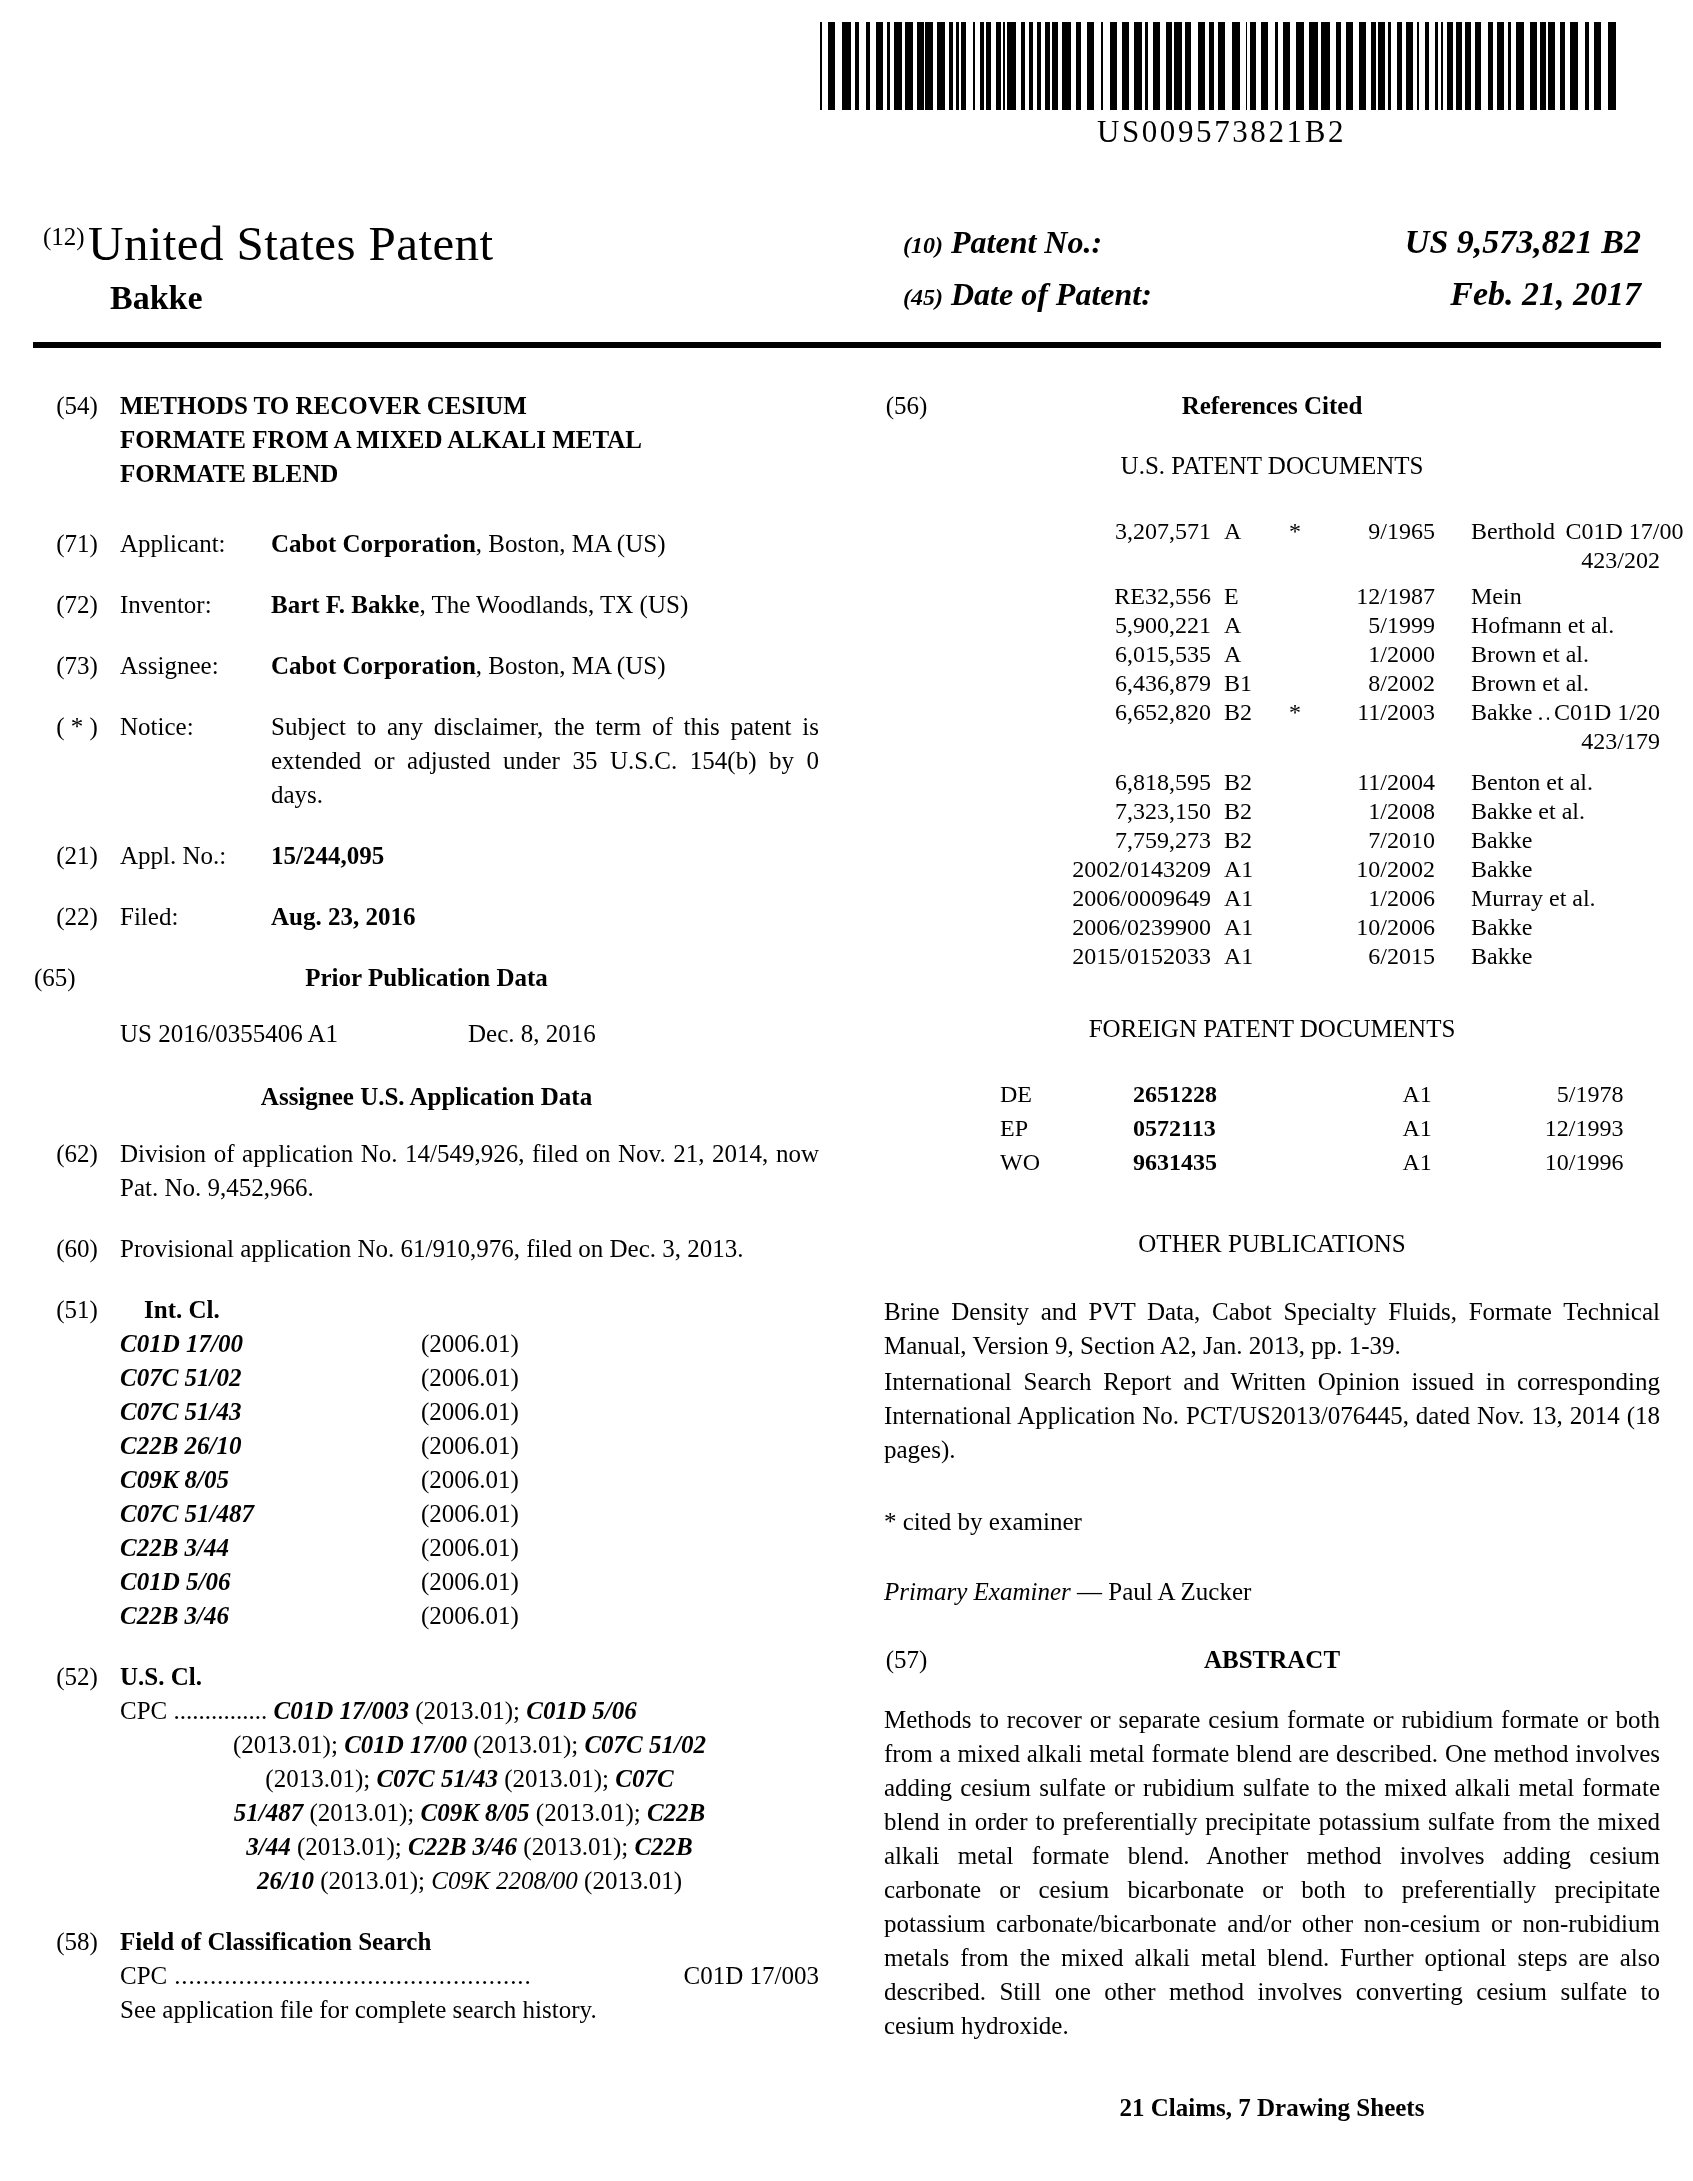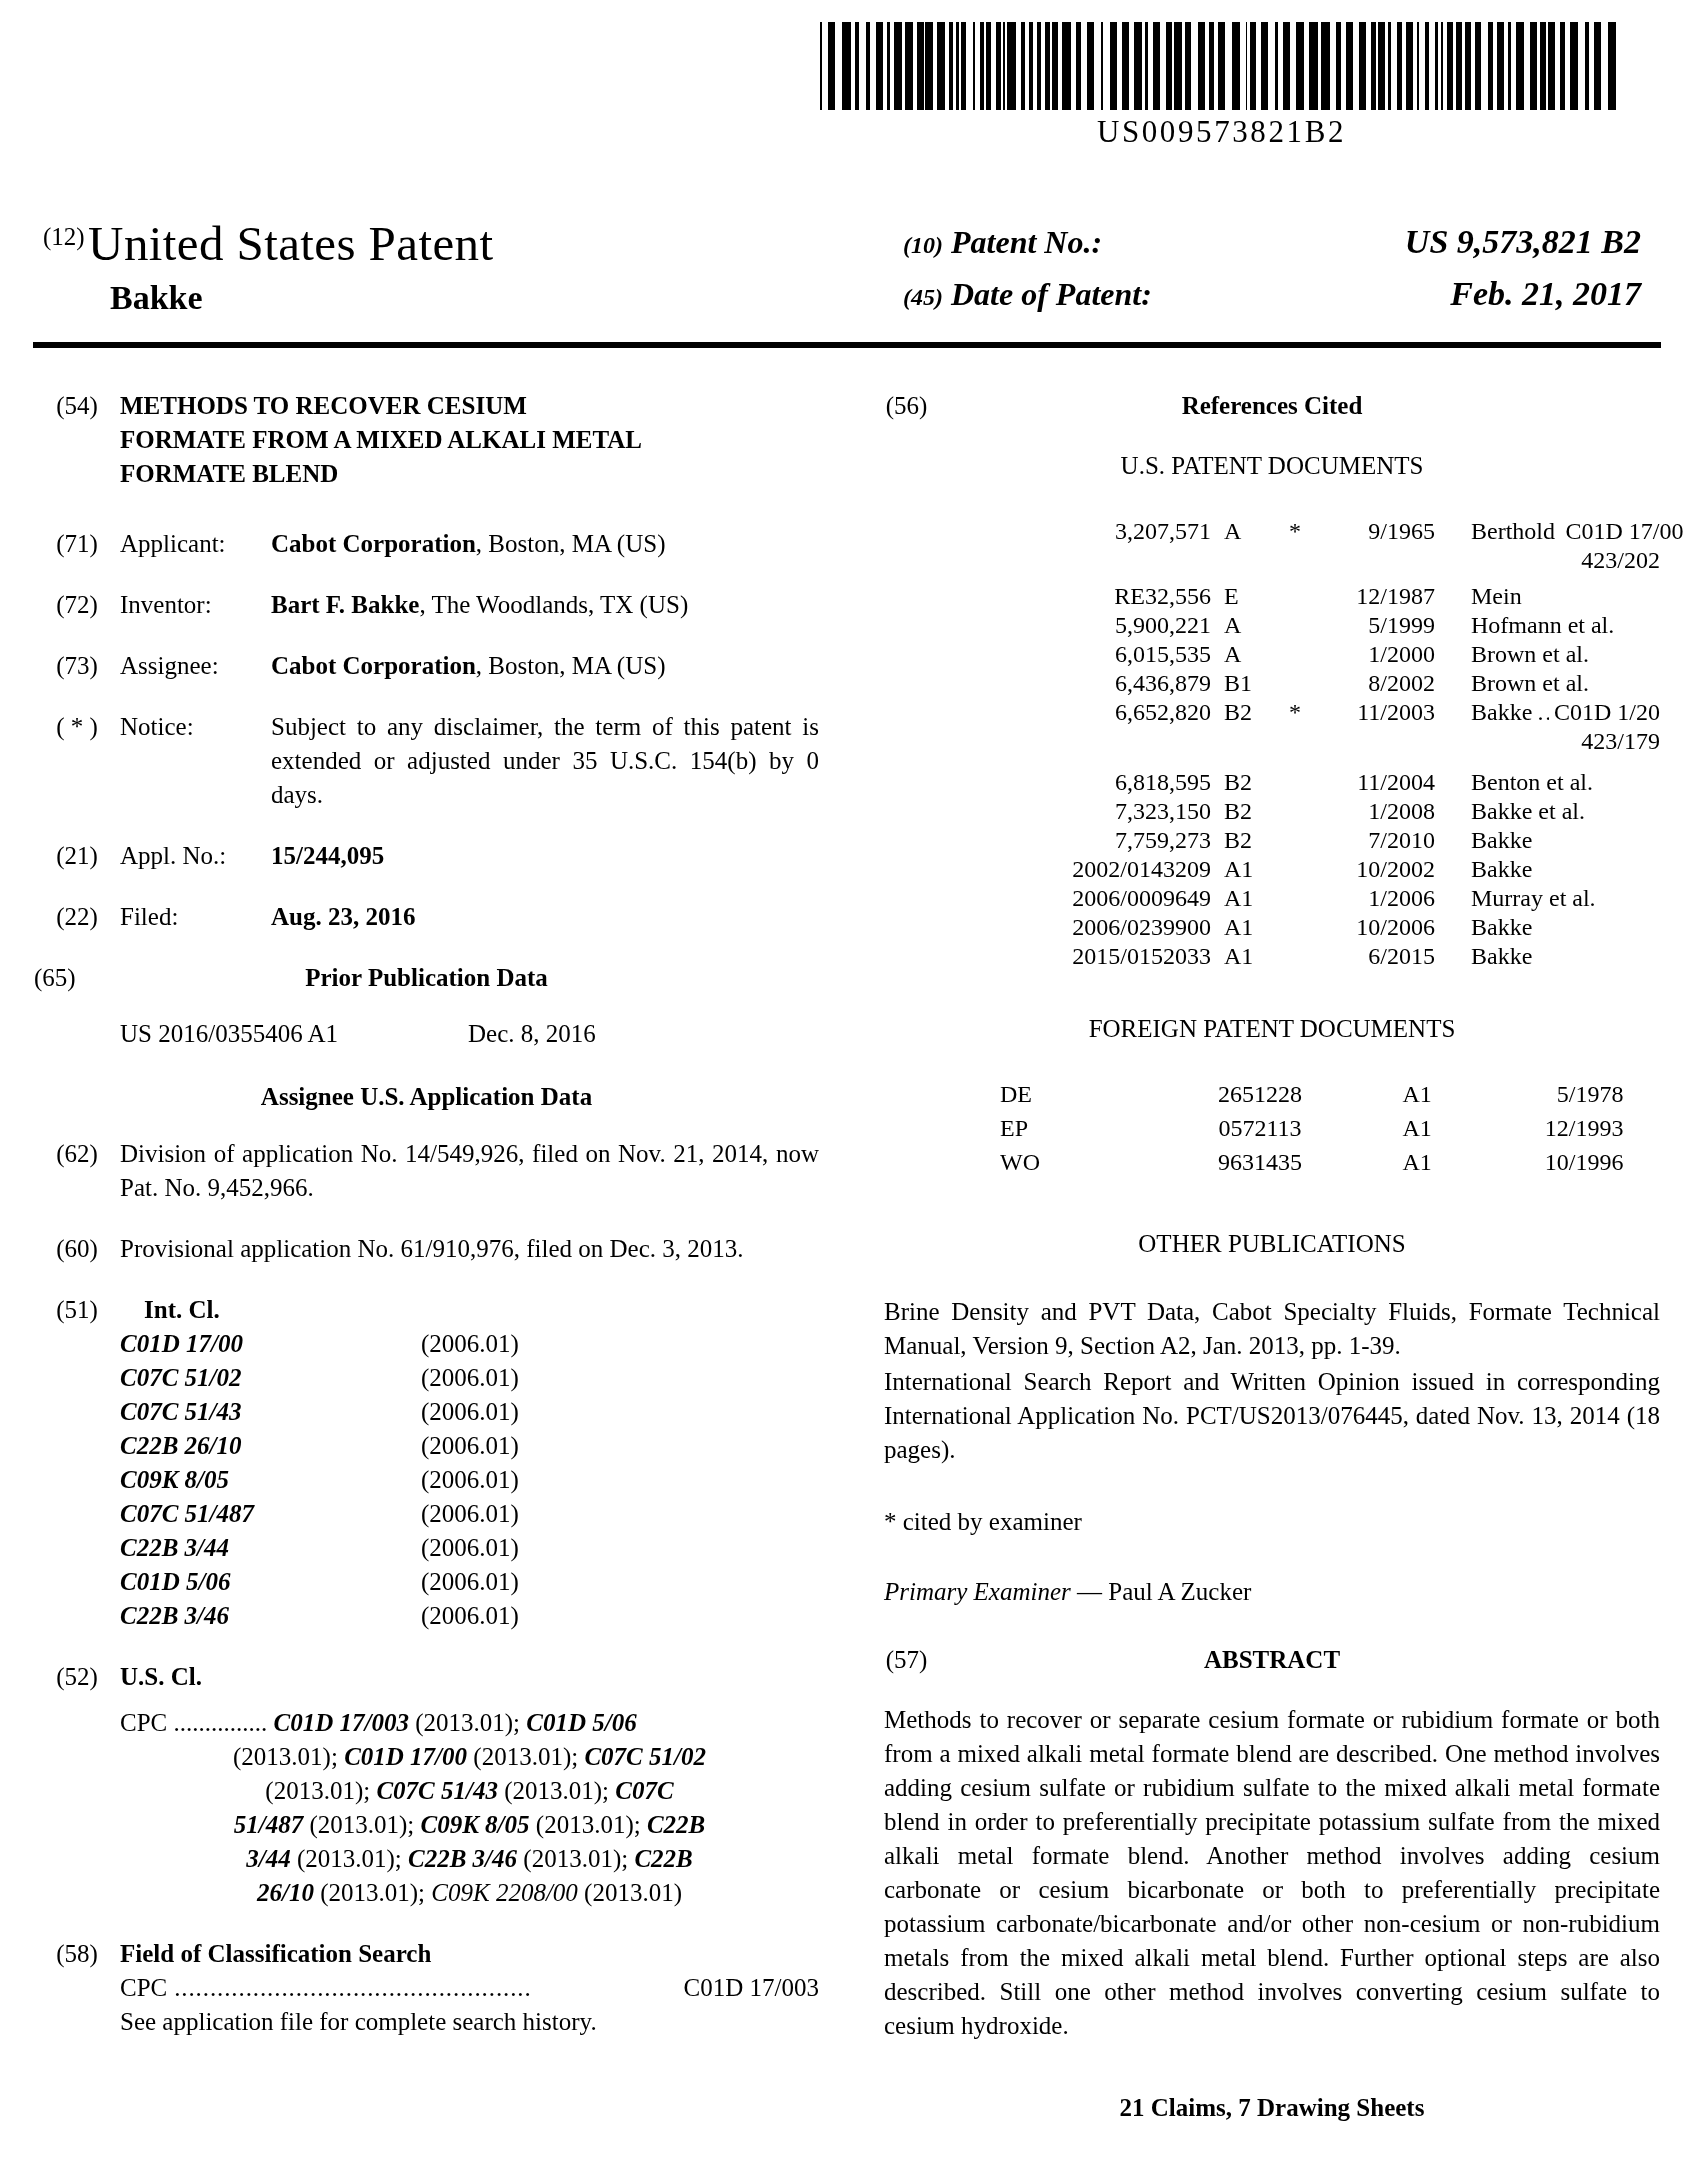--- a/index.html
+++ b/index.html
@@ -60,21 +60,21 @@
   .u-star{width:36px;}
   .u-date{width:110px;text-align:right;}
   .u-name{flex:1;padding-left:36px;display:flex;min-width:0;}
   .u-dots{flex:1;overflow:hidden;white-space:nowrap;margin:0 5.2px;letter-spacing:1.7px;}
   .u-cls{white-space:nowrap;}
   .usrow2{text-align:right;line-height:29px;font-size:24px;margin-bottom:6.9px;}
   .gap-top{margin-top:12px;}
   .ftable{margin-top:8.6px;margin-left:116px;}
   .frow{display:flex;line-height:34px;font-size:24px;}
   .f-country{width:133px;}
-  .f-num{width:254px;text-align:center;}
+  .f-num{width:254px;text-align:left;font-weight:bold;}
   .f-kind{width:76px;padding-left:15.5px;}
   .f-date{width:145px;text-align:right;}
   .otherpub{ text-align:justify;margin-bottom:1.7px;line-height:34px;}
   .cited{margin-top:38px;margin-bottom:36px;}
   .examiner{margin-bottom:34px;}
   .abstract{ text-align:justify;line-height:34px;}
   .claims{text-align:center;font-weight:bold;margin-top:48px;}
 </style>
 </head>
 <body>
@@ -285,21 +285,21 @@
         <div class="intcl-row">
           <span class="bi">C01D 5/06</span>
           <span>(2006.01)</span>
         </div>
         <div class="intcl-row">
           <span class="bi">C22B 3/46</span>
           <span>(2006.01)</span>
         </div>
       </div>
 
-    <div class="field2" style="margin-top:27px;margin-bottom:12px;">
+    <div class="field2" style="margin-top:27px;margin-bottom:0;">
       <span class="fnum">(52)</span>
       <span class="b">U.S. Cl.</span>
     </div>
     <div id="cpc-lines" class="cpc-block">
         <div class="cpc-line left"><span>CPC </span><span>...............</span><span class="bi"> C01D 17/003</span><span> (2013.01); </span><span class="bi">C01D 5/06</span></div>
         <div class="cpc-line right"><span>(2013.01); </span><span class="bi">C01D 17/00</span><span> (2013.01); </span><span class="bi">C07C 51/02</span></div>
         <div class="cpc-line right"><span>(2013.01); </span><span class="bi">C07C 51/43</span><span> (2013.01); </span><span class="bi">C07C</span></div>
         <div class="cpc-line right"><span class="bi">51/487</span><span> (2013.01); </span><span class="bi">C09K 8/05</span><span> (2013.01); </span><span class="bi">C22B</span></div>
         <div class="cpc-line right"><span class="bi">3/44</span><span> (2013.01); </span><span class="bi">C22B 3/46</span><span> (2013.01); </span><span class="bi">C22B</span></div>
         <div class="cpc-line right"><span class="bi">26/10</span><span> (2013.01); </span><span class="it">C09K 2208/00</span><span> (2013.01)</span></div>

